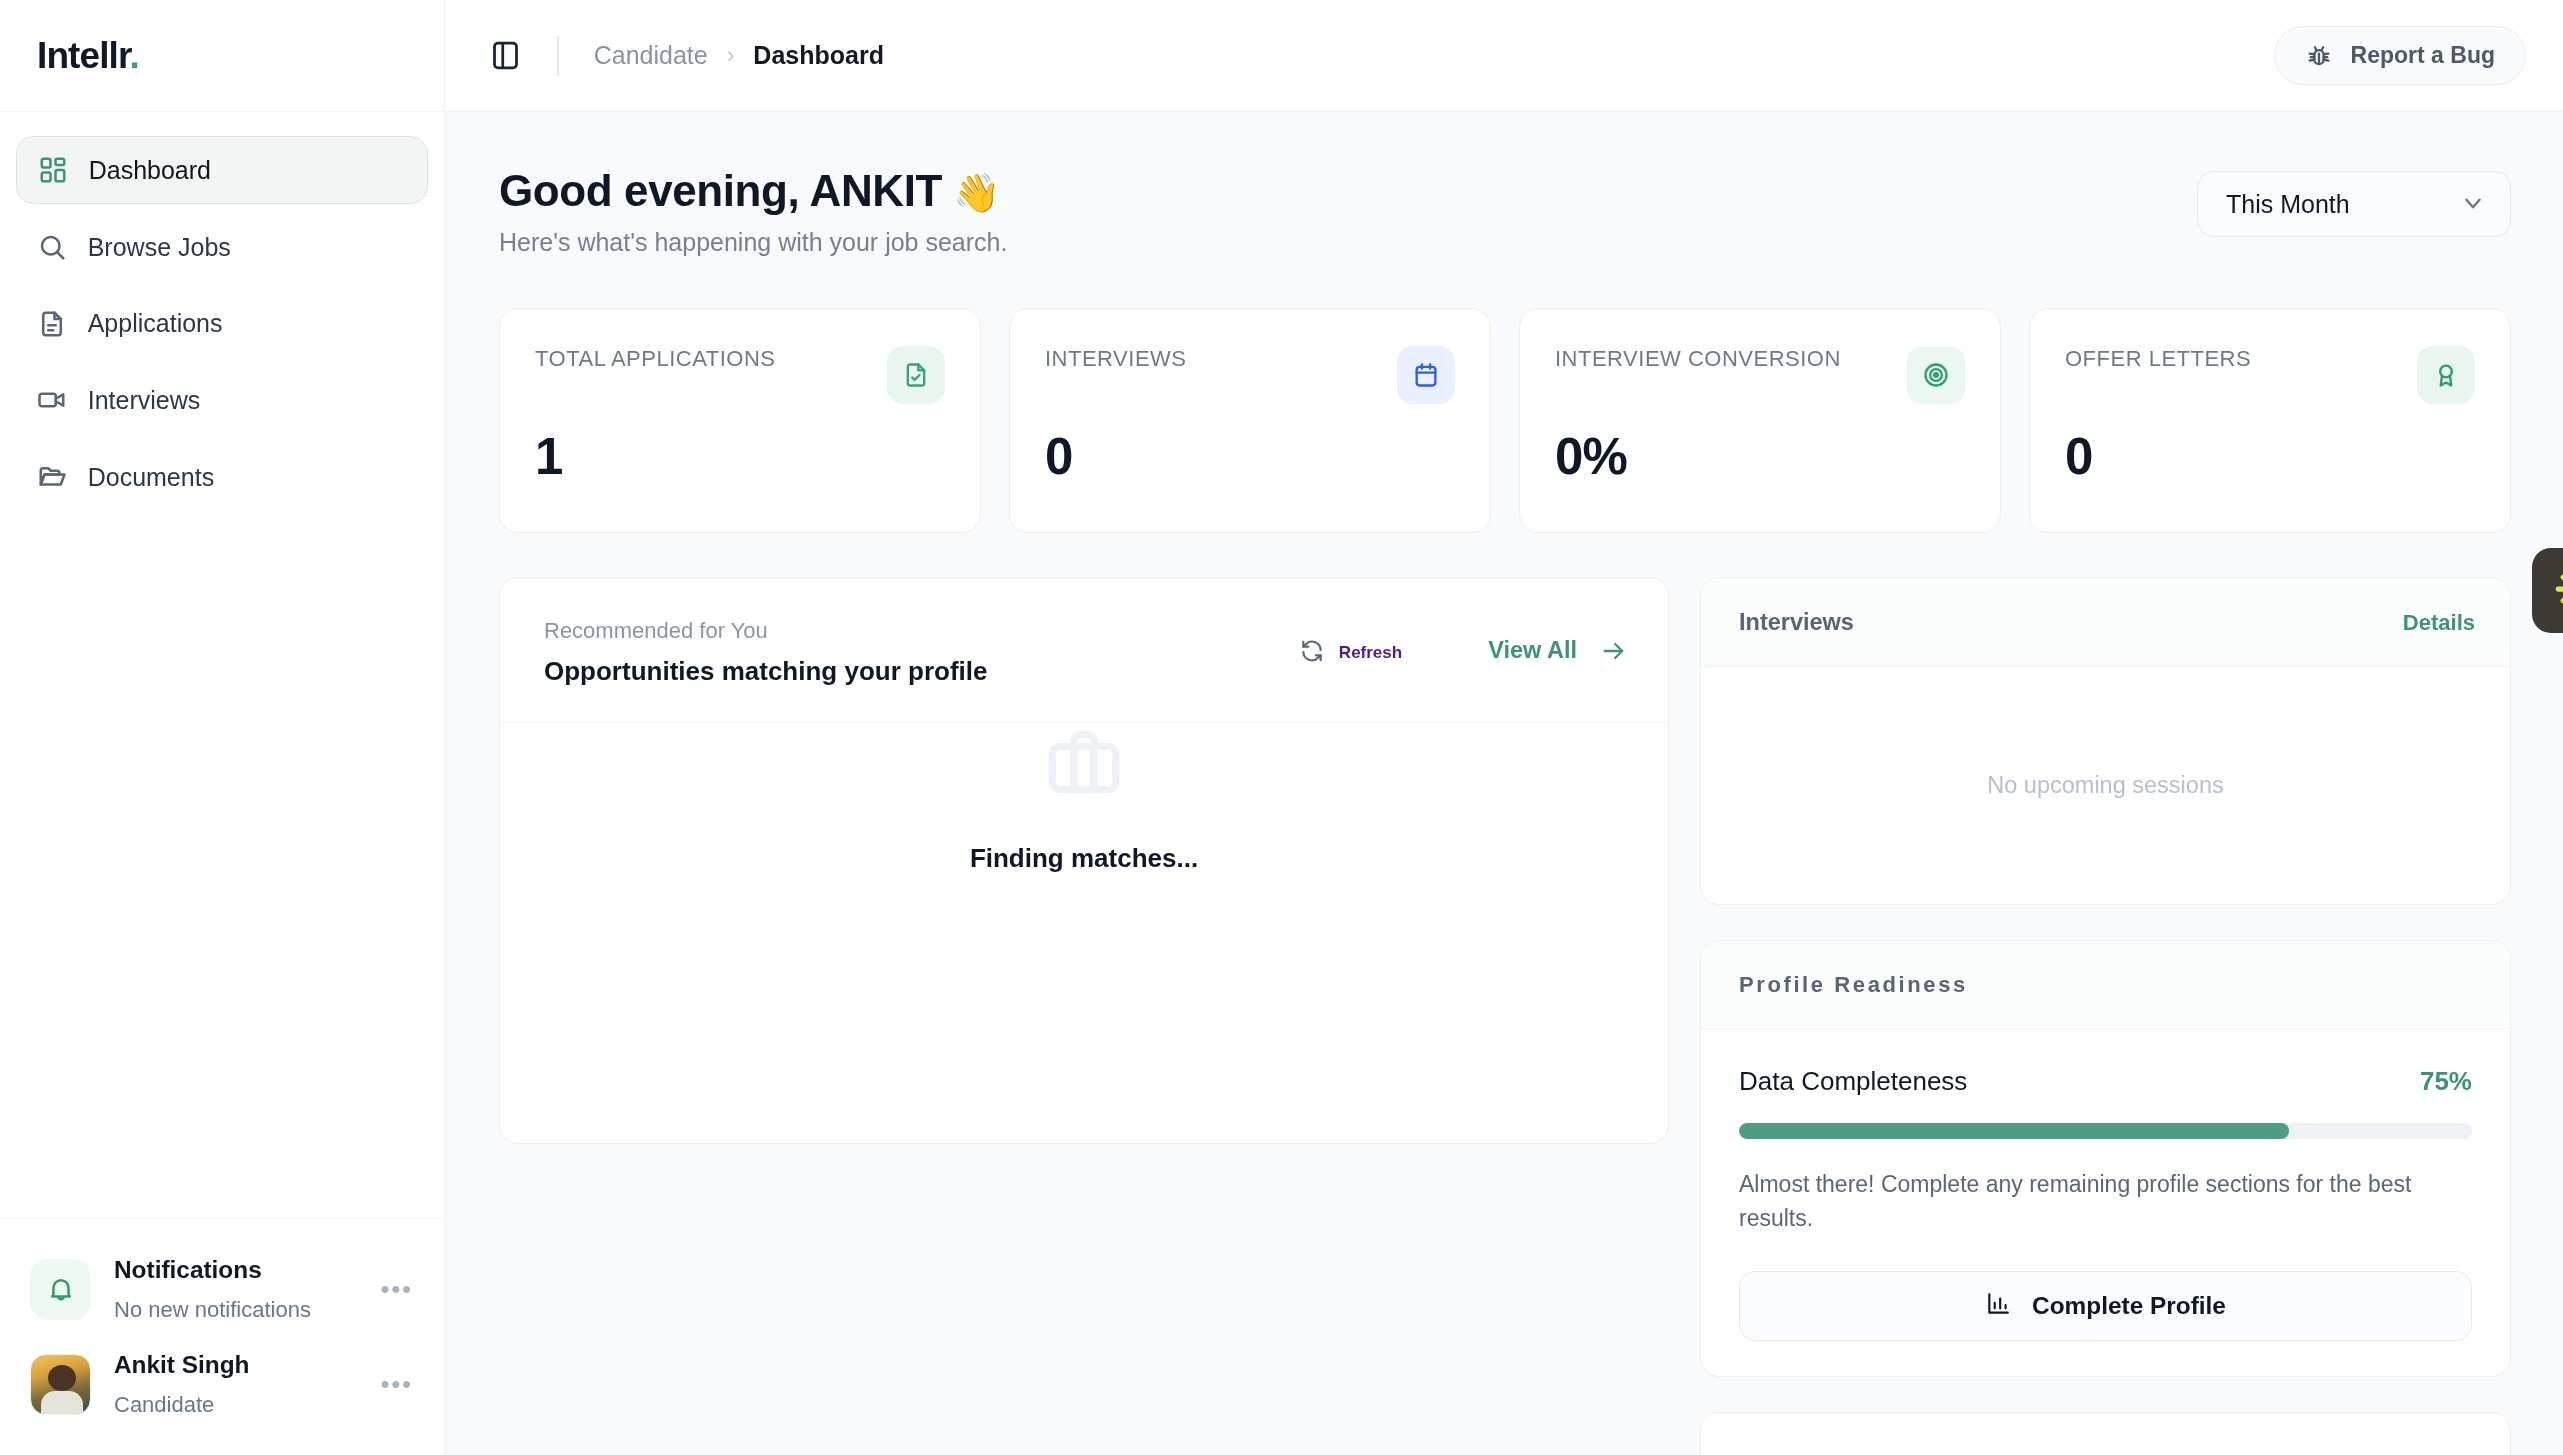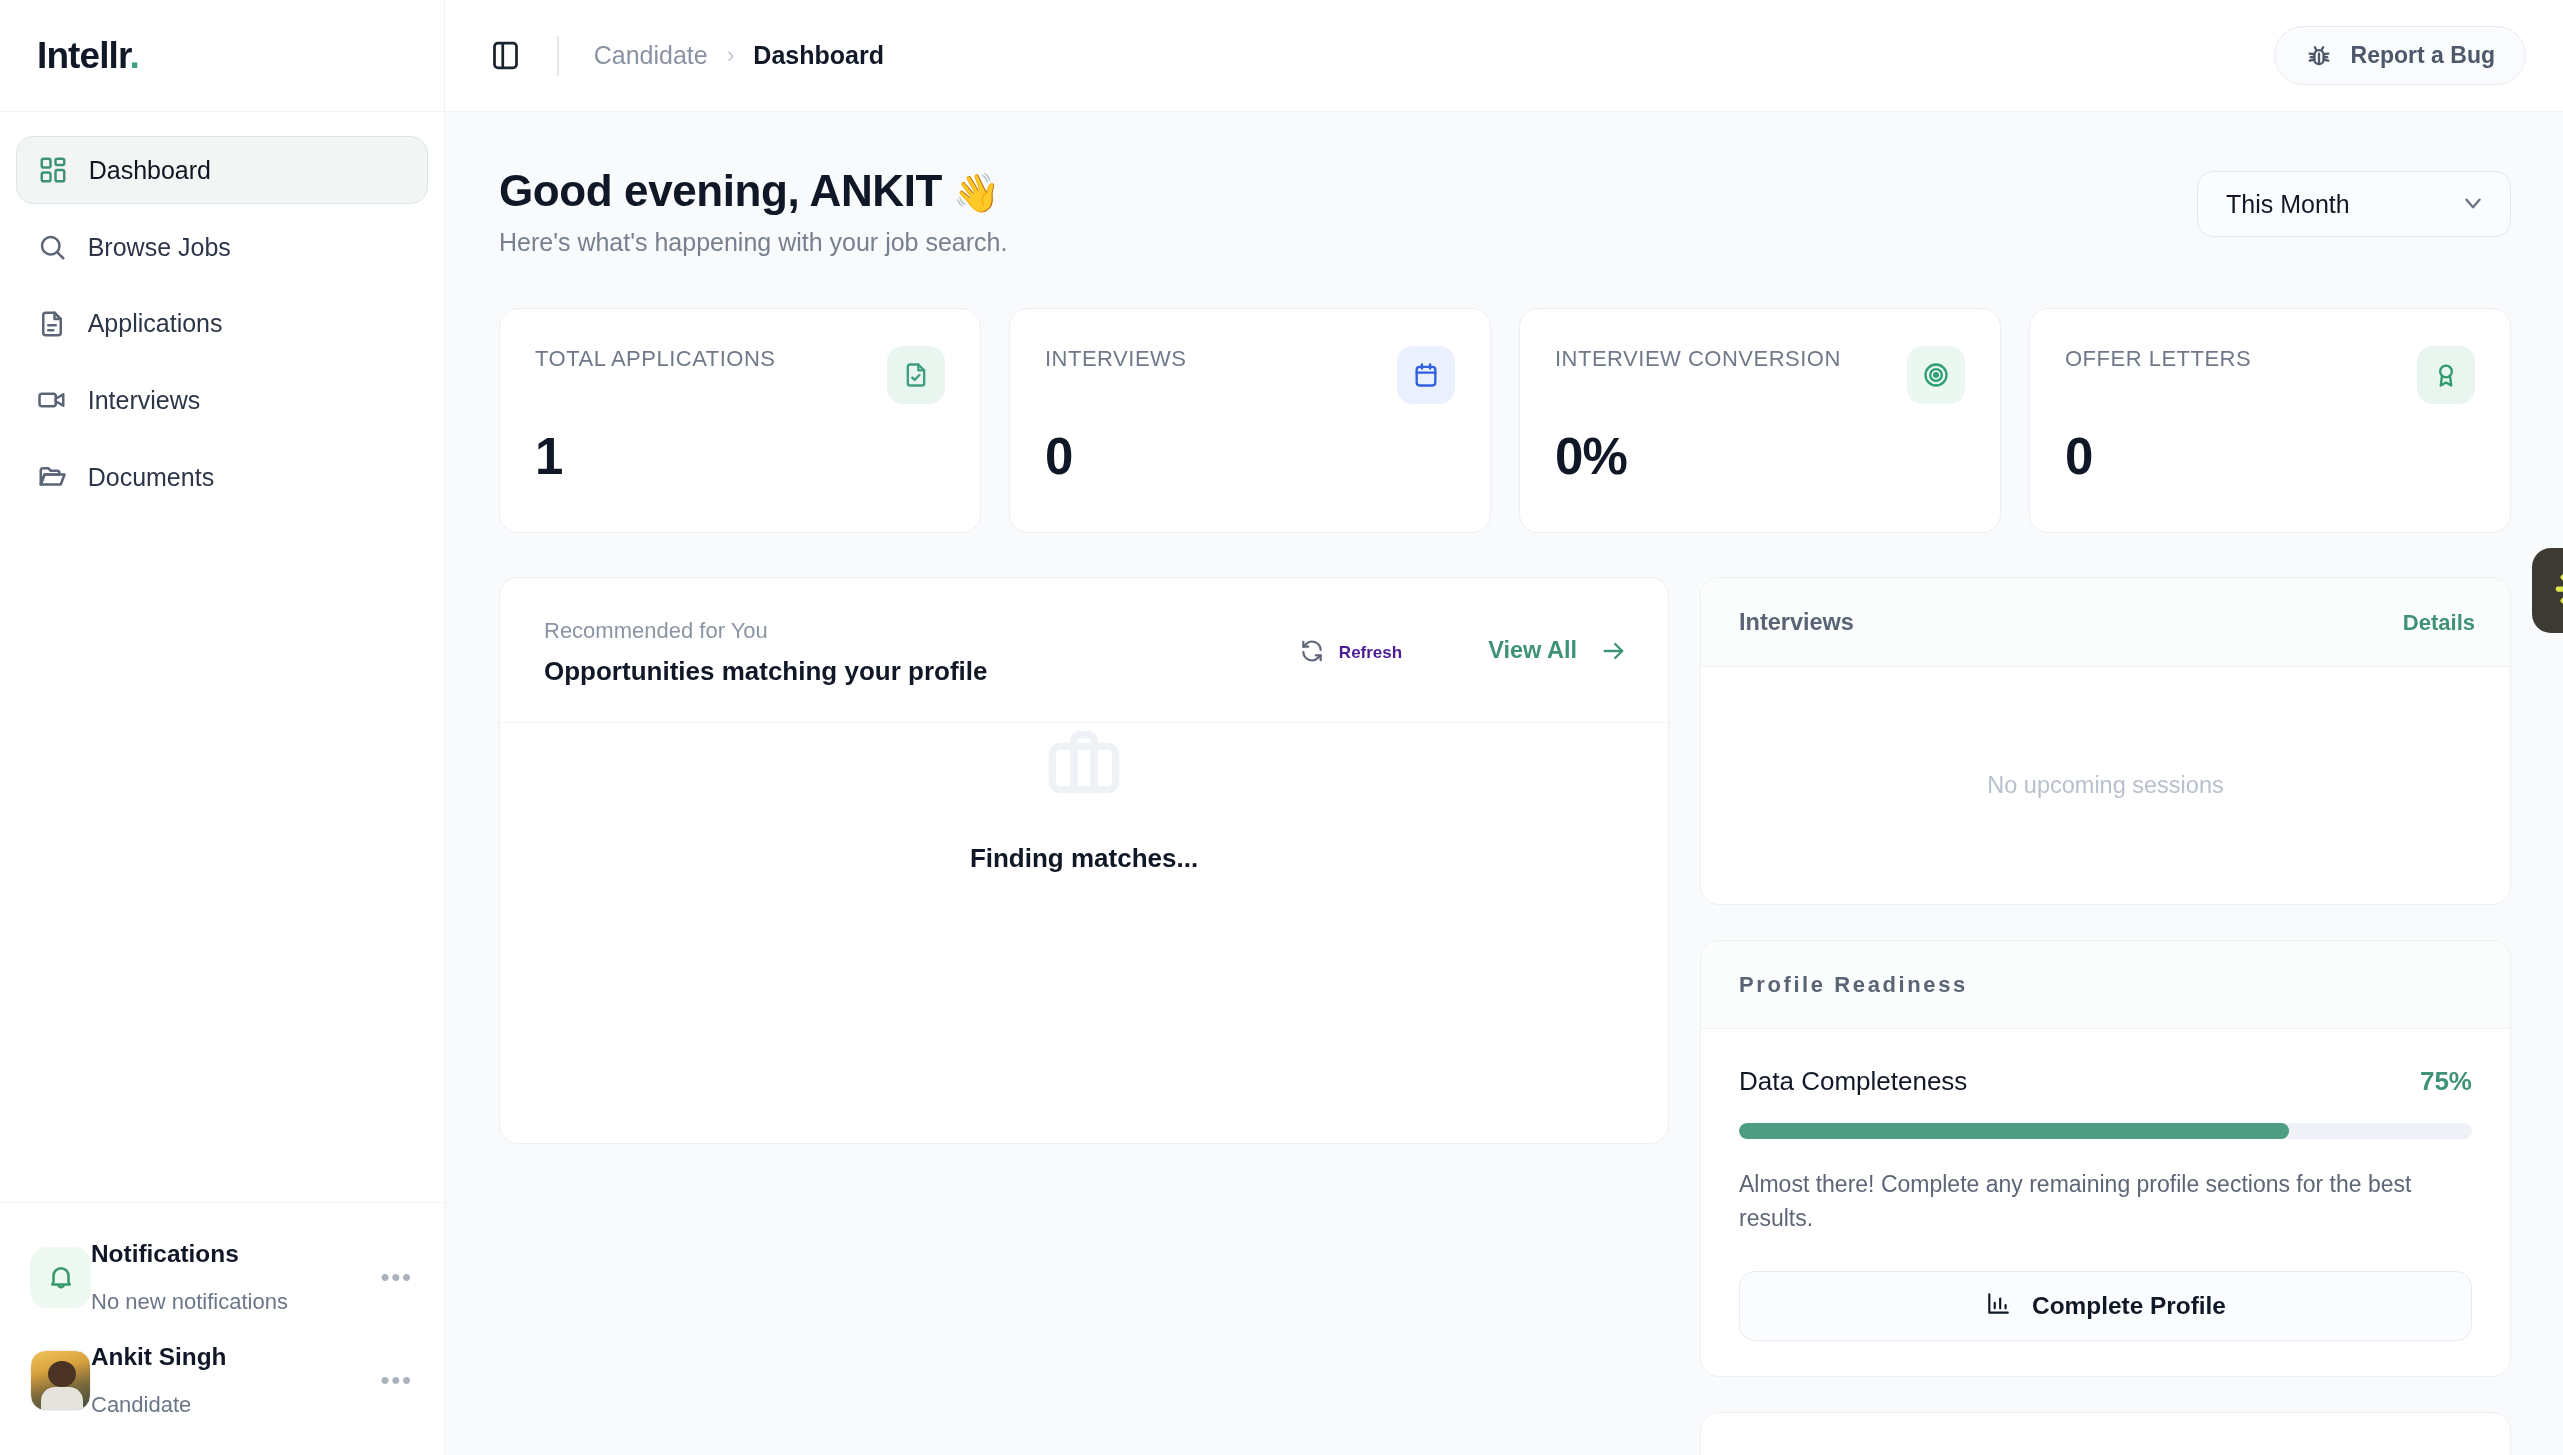--- a/index.html
+++ b/index.html
@@ -35,21 +35,21 @@
   }
   .nav-item .label { font-size: 25px; color: #2c3648; font-weight: 400; }
   .nav-item.active {
     background: #f2f5f4; border: 1.7px solid #d9e7e2;
   }
   .nav-item.active .label { color: #10161f; }
   .nav-ico { width: 30px; height: 30px; display: block; flex: 0 0 30px; }
 
   .side-bottom { border-top: 1.7px solid #f1f4f7; padding: 23px 0 24.4px 0; }
   .srow {
-    display: flex; align-items: center; 
+    display: flex; align-items: center; gap: 23px;
     padding: 12.2px 26px 12.2px 30px; cursor: pointer;
   }
   .bell-wrap {
     width: 61px; height: 61px; border-radius: 17.4px; background: #eef9f2;
     display: flex; align-items: center; justify-content: center; flex: 0 0 61px;
   }
   .avatar {
     width: 61px; height: 61px; border-radius: 15.7px; flex: 0 0 61px;
     background: linear-gradient(165deg,#f2c45a 0%,#d8a13e 32%,#7c6a3a 62%,#3e4a42 100%);
     position: relative; overflow: hidden; border: 1.7px solid #eef1f5;
@@ -57,21 +57,21 @@
   .avatar::before {
     content:""; position:absolute; left:16.6px; top:10.5px; width:28px; height:26px;
     border-radius:50%; background:#4a3324;
   }
   .avatar::after {
     content:""; position:absolute; left:9.6px; bottom:0; width:42px; height:23px;
     border-radius:14px 14px 0 0; background:#e6e3dc;
   }
   .srow-text { flex: 1 1 auto; min-width: 0; }
   .srow-title { font-size: 24.4px; font-weight: 700; color: #101827; line-height: 1.3; }
-  .srow-sub { font-size: 22px; color: #6b7689; line-height: 1.35; margin-top: 17px; }
+  .srow-sub { font-size: 22px; color: #6b7689; line-height: 1.35; margin-top: 9px; }
   .dots { font-size: 26px; color: #aab2be; letter-spacing: 1.7px; padding: 0 5.2px; cursor: pointer; }
 
   
   .main { flex: 1 1 auto; height: 1456px; display: flex; flex-direction: column; min-width: 0; }
   .topbar {
     height: 112px; background: #ffffff; border-bottom: 1.7px solid #eef1f5;
     display: flex; align-items: center; padding: 0 37px 0 44px; flex: 0 0 112px;
   }
   .panel-btn { width: 33px; height: 33px; cursor: pointer; display: block; }
   .tb-div { width: 1.7px; height: 40px; background: #e3e8ee; margin: 0 35px; }

